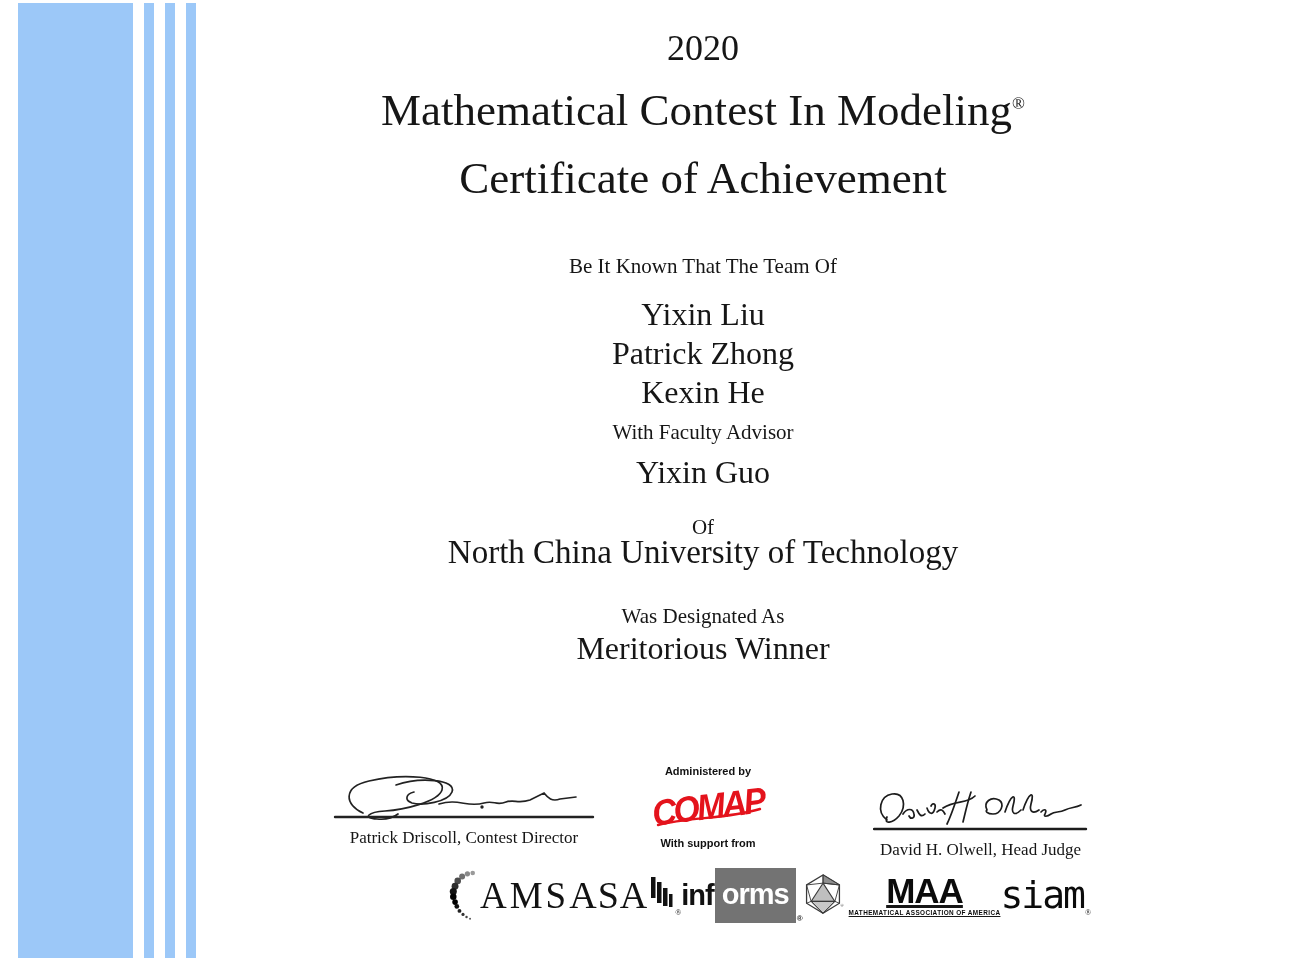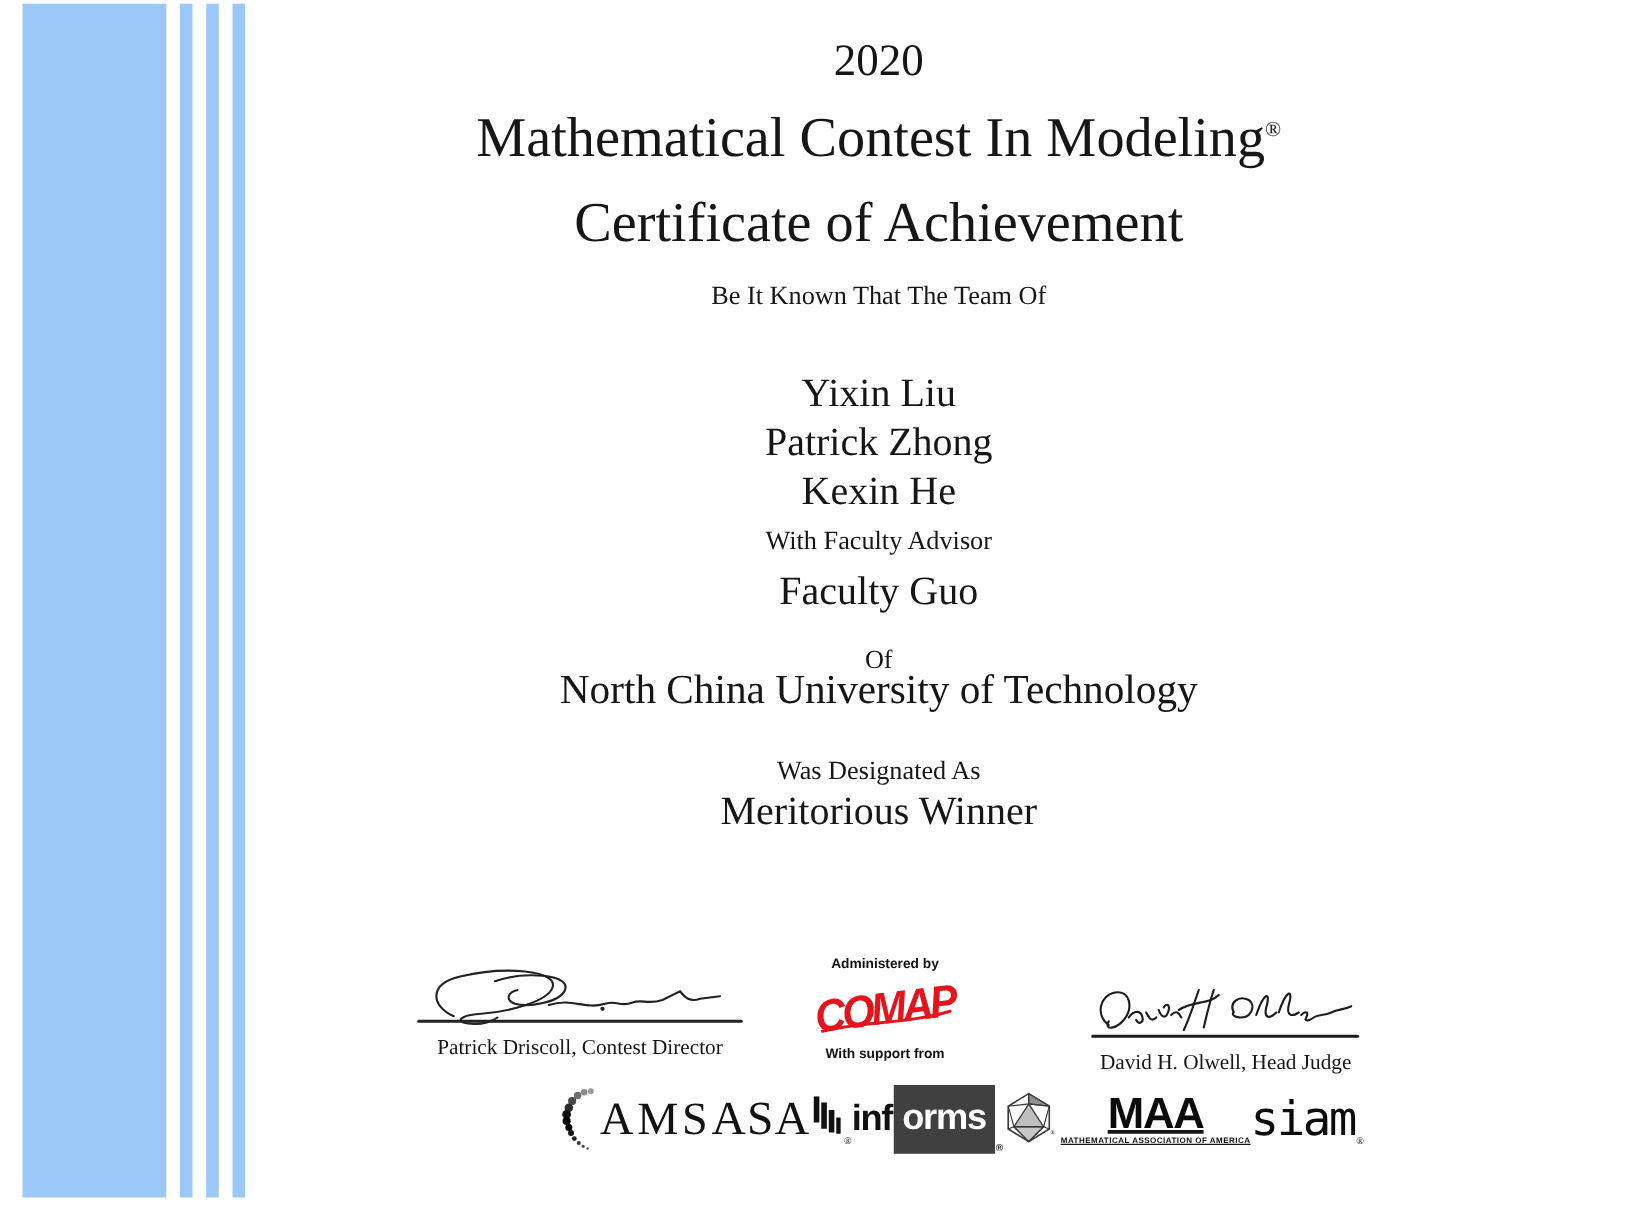--- a/index.html
+++ b/index.html
@@ -14,21 +14,21 @@
   .stripe-2{left:165px;width:10px;}
   .stripe-3{left:186px;width:10px;}
 
   
   .cline{position:absolute;left:98px;width:1210px;text-align:center;white-space:nowrap;}
   .year{top:27px;font-size:36px;}
   .title{top:84px;font-size:45px;}
   .title sup{font-size:17px;vertical-align:super;line-height:0;}
   .subtitle{top:152px;font-size:45px;}
   .small-label{font-size:21px;}
-  .team-intro{top:224px;}
+  .team-intro{top:254px;}
   .team-names{top:295px;font-size:32px;line-height:39px;}
   .advisor-intro{top:420px;}
   .advisor-name{top:454px;font-size:32px;}
   .of-label{top:515px;}
   .institution{top:534px;font-size:33px;}
   .designation-intro{top:604px;}
   .designation{top:630px;font-size:32px;}
 
   
   .sig-block{position:absolute;text-align:center;}
@@ -43,21 +43,21 @@
 
   
   .logos-row{
     position:absolute;left:448px;top:864px;width:552px;height:62px;
     display:flex;align-items:center;justify-content:space-between;
   }
   .logo{display:flex;align-items:center;white-space:nowrap;}
   .ams-text{font-family:"Liberation Serif", serif;font-size:37px;letter-spacing:3px;color:#121212;margin-left:2px;}
   .asa-text{font-family:"Liberation Serif", serif;font-size:38px;letter-spacing:1px;color:#121212;}
   .informs{font-family:"Liberation Sans", sans-serif;font-weight:bold;font-size:29px;letter-spacing:-1px;color:#111;align-items:center;}
-  .informs .boxed{background:#404040;color:#fff;padding:10px 7px 12px 7px;margin-left:1px;}
+  .informs .boxed{background:#737373;color:#fff;padding:10px 7px 12px 7px;margin-left:1px;}
   .reg-mark{font-size:8px;align-self:flex-end;margin-left:1px;color:#222;}
   .maa-col{display:flex;flex-direction:column;align-items:center;margin-left:5px;text-decoration:underline;}
   .maa-text{font-family:"Liberation Sans", sans-serif;font-weight:bold;font-size:35px;line-height:0.95;color:#0b0b0b;letter-spacing:-1px;}
   .maa-sub{font-family:"Liberation Sans", sans-serif;font-weight:bold;font-size:6.4px;letter-spacing:0.4px;color:#0b0b0b;margin-top:2px;}
   .siam-text{font-family:"DejaVu Sans Mono", monospace;font-weight:normal;font-size:38px;letter-spacing:-2px;color:#0b0b0b;}
 </style>
 </head>
 <body>
 
 <div class="stripe stripe-wide"></div>
@@ -70,21 +70,21 @@
 <div class="cline subtitle">Certificate of Achievement</div>
 
 <div class="cline small-label team-intro">Be It Known That The Team Of</div>
 <div class="cline team-names">
   <div>Yixin Liu</div>
   <div>Patrick Zhong</div>
   <div>Kexin He</div>
 </div>
 
 <div class="cline small-label advisor-intro">With Faculty Advisor</div>
-<div class="cline advisor-name">Faculty Guo</div>
+<div class="cline advisor-name">Yixin Guo</div>
 
 <div class="cline small-label of-label">Of</div>
 <div class="cline institution">North China University of Technology</div>
 
 <div class="cline small-label designation-intro">Was Designated As</div>
 <div class="cline designation">Meritorious Winner</div>
 
 <div class="sig-block sig-left">
   <svg class="sig-svg" width="262" height="52" viewBox="0 0 262 52">
     <g fill="none" stroke="#222" stroke-width="1.7" stroke-linecap="round">

